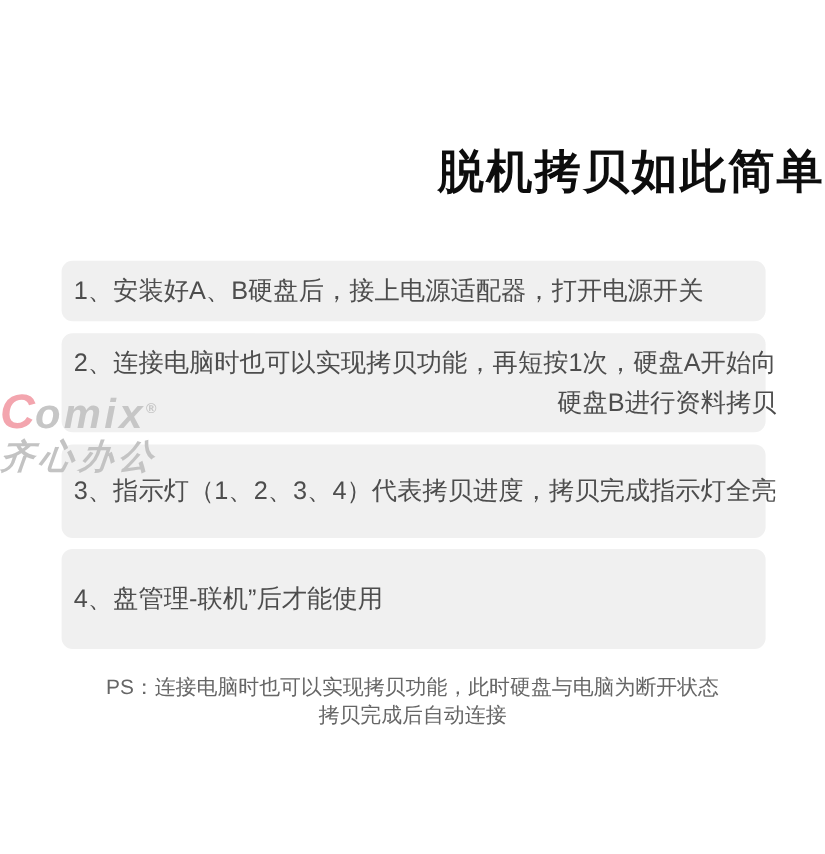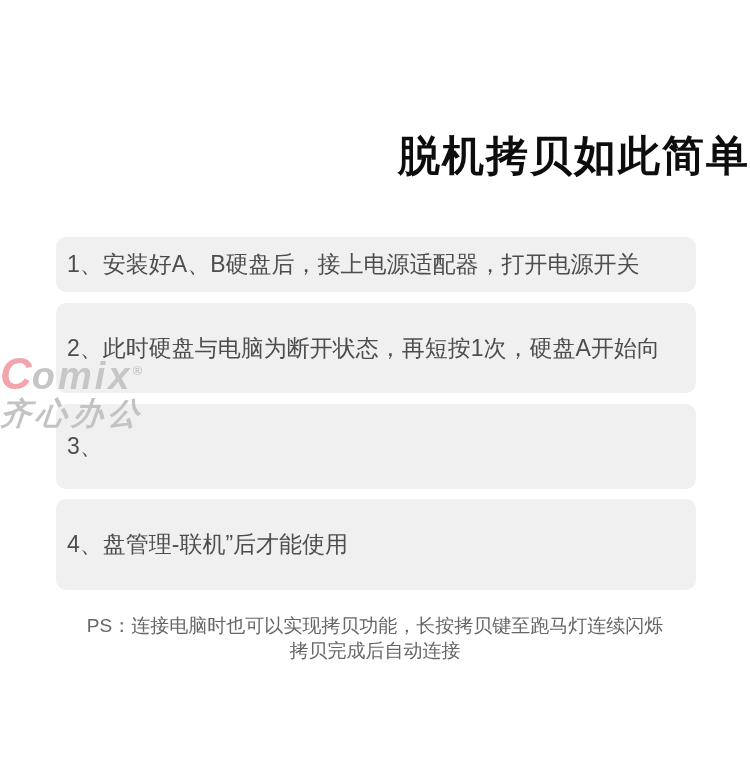--- a/index.html
+++ b/index.html
@@ -120,29 +120,31 @@
         <span class="step-lines">
           <div class="step-line">安装好A、B硬盘后，接上电源适配器，打开电源开关</div>
         </span>
       </div>
     </div>
 
     <div class="step-box b2">
       <div class="step-inner">
         <span class="step-num">2、</span>
         <span class="step-lines">
-          <div class="step-line">此时硬盘与电脑为断开状态，再短按1次，硬盘A开始向</div>
+          <div class="step-line">连接电脑时也可以实现拷贝功能，再短按1次，硬盘A开始向</div>
+          <div class="step-line">硬盘B进行资料拷贝</div>
         </span>
       </div>
     </div>
 
     <div class="step-box b3">
       <div class="step-inner">
         <span class="step-num">3、</span>
         <span class="step-lines">
+          <div class="step-line">指示灯（1、2、3、4）代表拷贝进度，拷贝完成指示灯全亮</div>
         </span>
       </div>
     </div>
 
     <div class="step-box b4">
       <div class="step-inner">
         <span class="step-num">4、</span>
         <span class="step-lines">
           <div class="step-line">盘管理-联机”后才能使用</div>
         </span>
@@ -150,17 +152,17 @@
     </div>
 
   </div>
 
   <div class="watermark">
     <div class="wm-logo-row"><span class="wm-logo-c">C</span><span>omix</span><span class="wm-reg">®</span></div>
     <div class="wm-cn">齐心办公</div>
   </div>
 
   <div class="ps-note">
-    <div class="ps-line">PS：连接电脑时也可以实现拷贝功能，长按拷贝键至跑马灯连续闪烁</div>
+    <div class="ps-line">PS：连接电脑时也可以实现拷贝功能，此时硬盘与电脑为断开状态</div>
     <div class="ps-line">拷贝完成后自动连接</div>
   </div>
 
 </div>
 
 </body></html>

